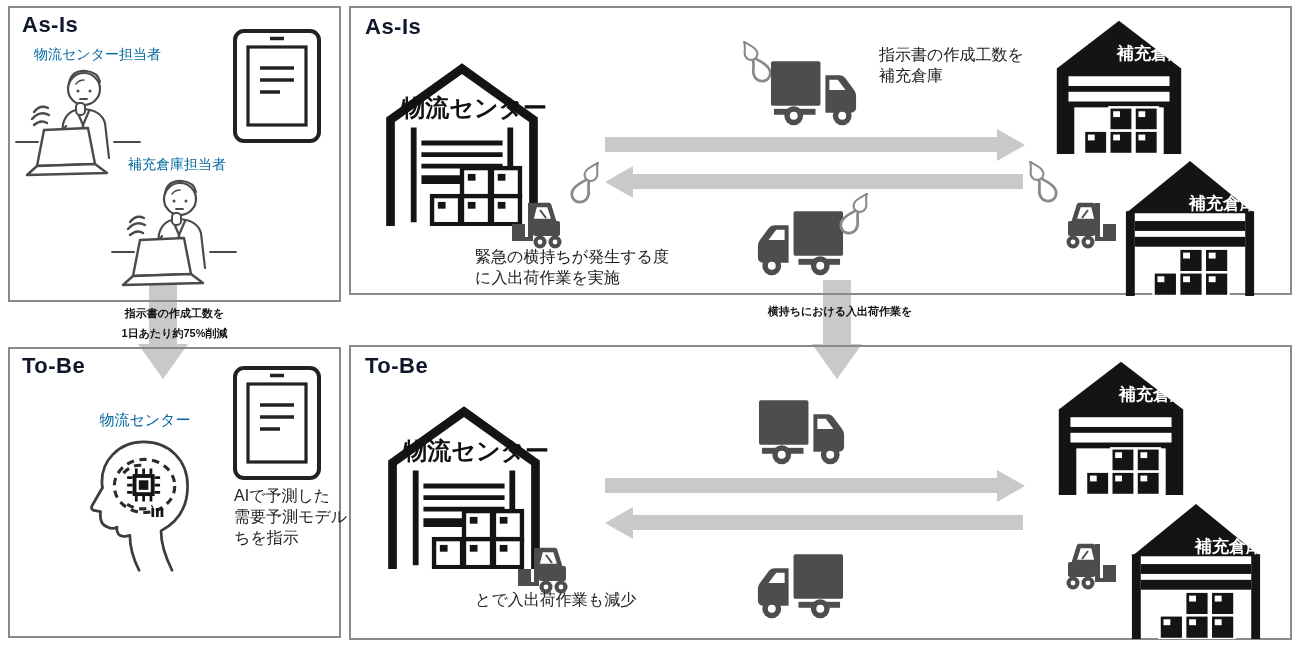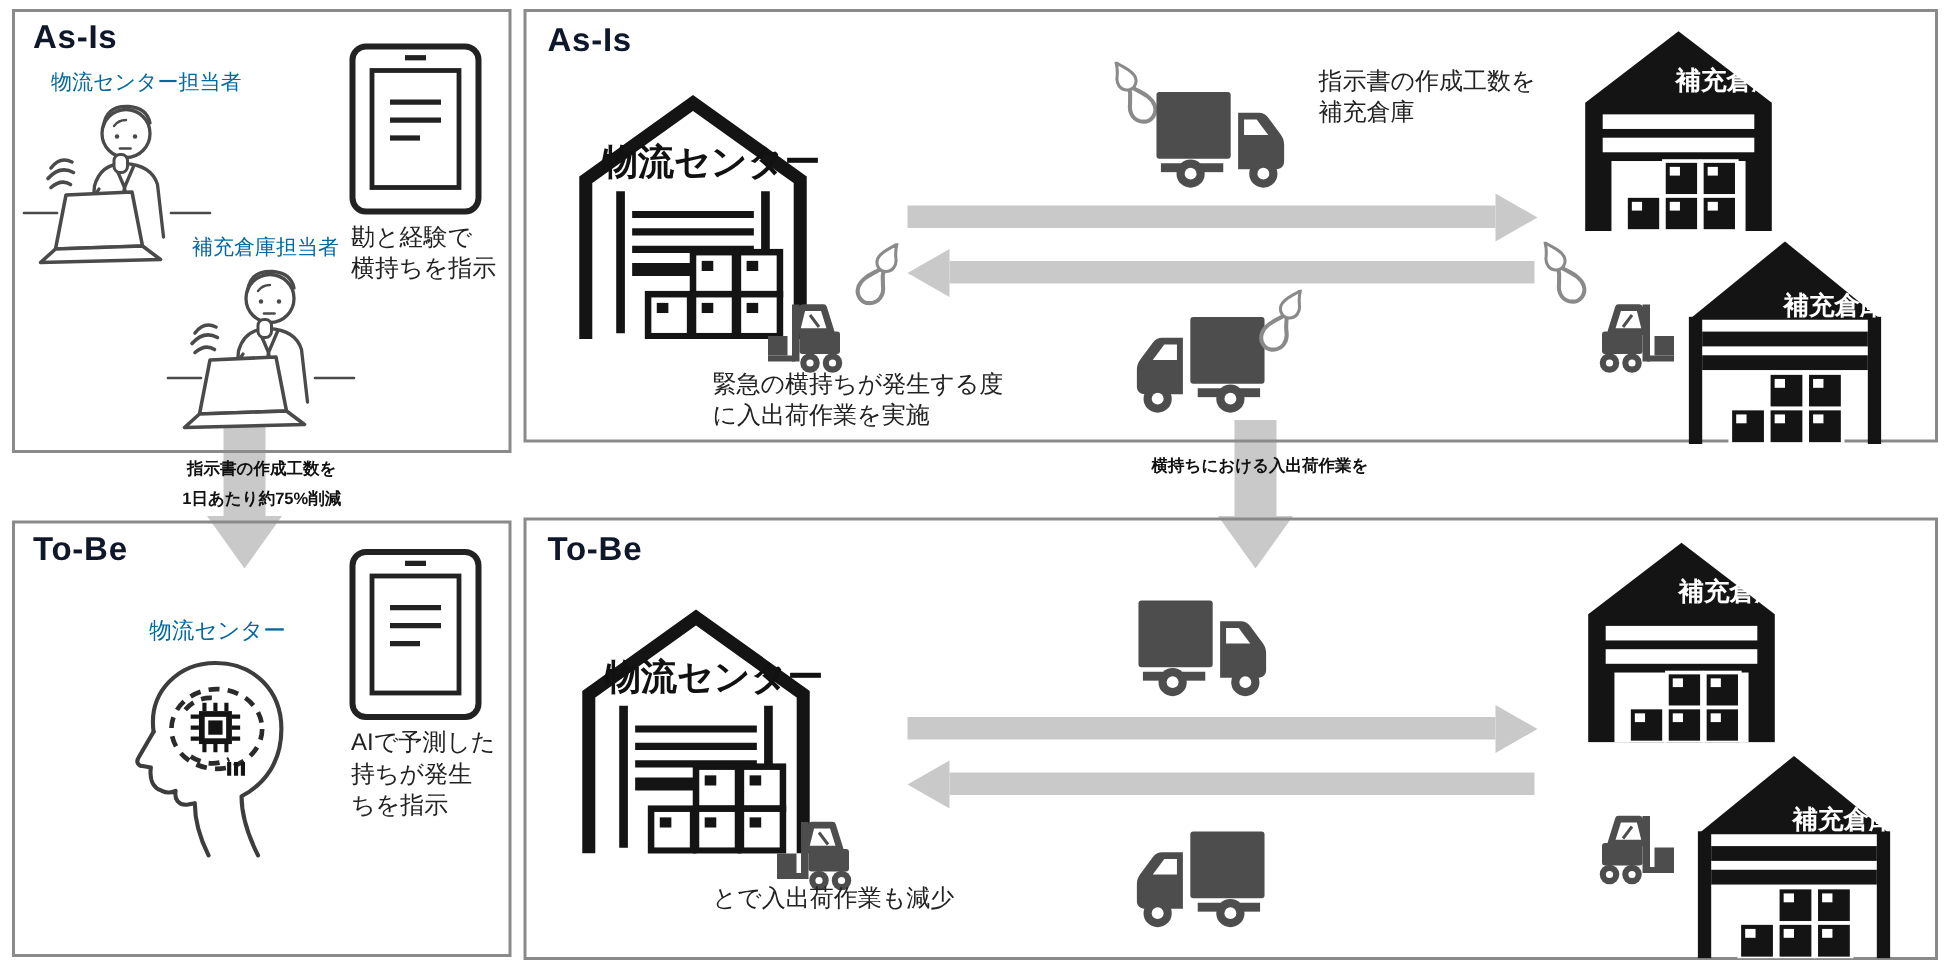--- a/index.html
+++ b/index.html
@@ -219,24 +219,20 @@
     <div class="icon" style="left:100px;top:164px;width:128px;height:118px;">
       <svg viewBox="0 0 128 118">
           <use href="#sym-person"></use>
         </svg>
     </div>
     <div class="icon" style="left:222px;top:20px;width:90px;height:116px;">
       <svg viewBox="0 0 90 116">
           <use href="#sym-tablet"></use>
         </svg>
     </div>
-    <div class="note" style="left:224px;top:140px;">
-      <div>勘と経験で</div>
-      <div>横持ちを指示</div>
-    </div>
   </div>
 
   <div class="trans" style="left:8px;top:303px;width:333px;">
     <div>指示書の作成工数を</div>
     <div>1日あたり約75%削減</div>
   </div>
 
   <div class="panel" id="panel-bl">
     <div class="panel-title">To-Be</div>
     <div class="plabel" style="left:60px;top:62px;width:150px;text-align:center;font-size:15px;">物流センター</div>
@@ -245,21 +241,21 @@
           <use href="#sym-head"></use>
         </svg>
     </div>
     <div class="icon" style="left:222px;top:16px;width:90px;height:116px;">
       <svg viewBox="0 0 90 116">
           <use href="#sym-tablet"></use>
         </svg>
     </div>
     <div class="note" style="left:224px;top:136px;">
       <div>AIで予測した</div>
-      <div>持ちが発生</div>
+      <div>需要予測モデル</div>
       <div>ちを指示</div>
     </div>
   </div>
 
   <div class="panel" id="panel-tr">
     <div class="panel-title" style="left:14px;top:6px;">As-Is</div>
 
     <div class="wh" style="left:26px;top:50px;width:170px;height:170px;">
       <svg viewBox="0 0 176 172">
           <use href="#sym-wh-outline"></use>

